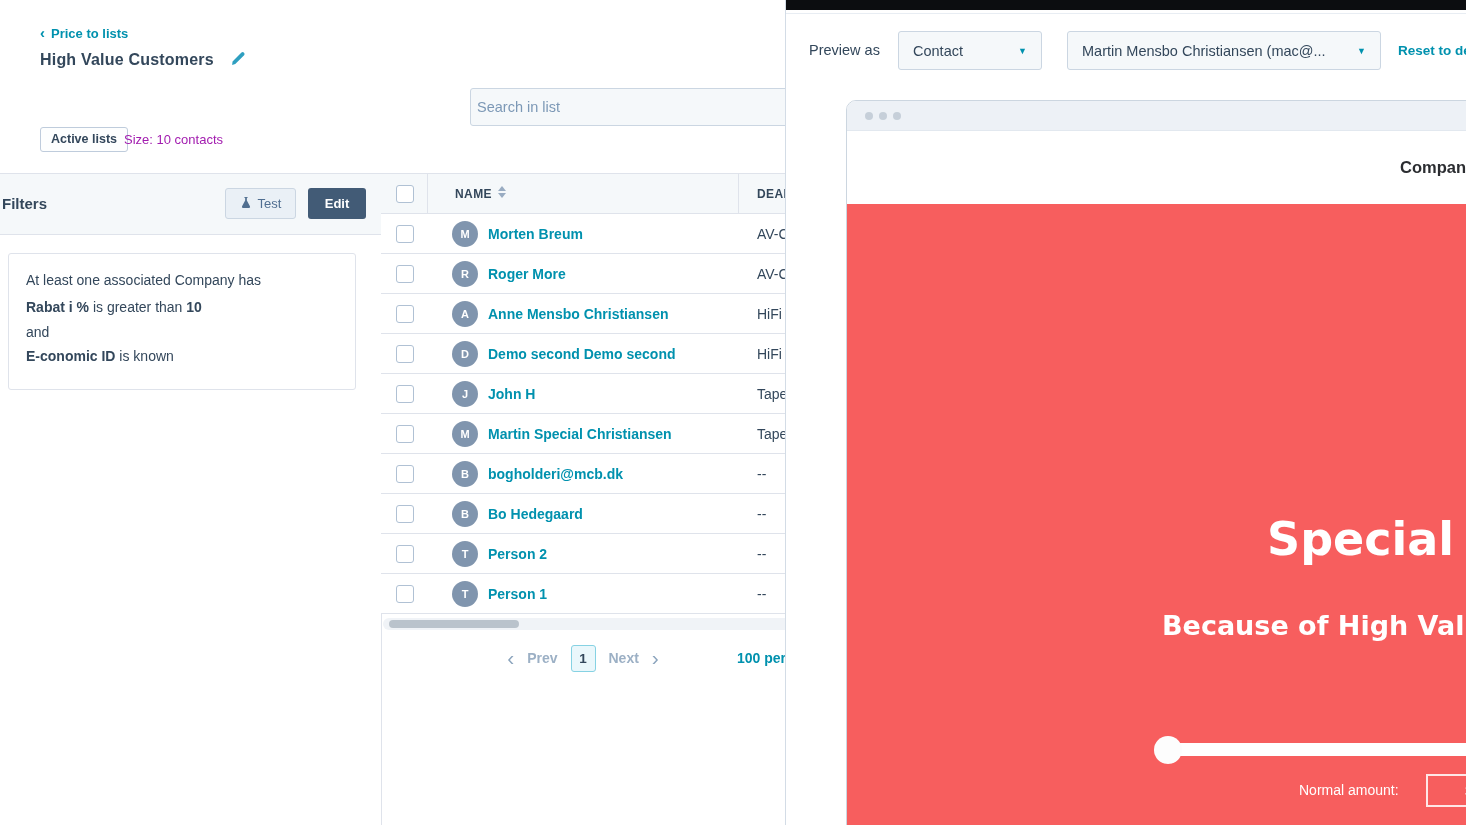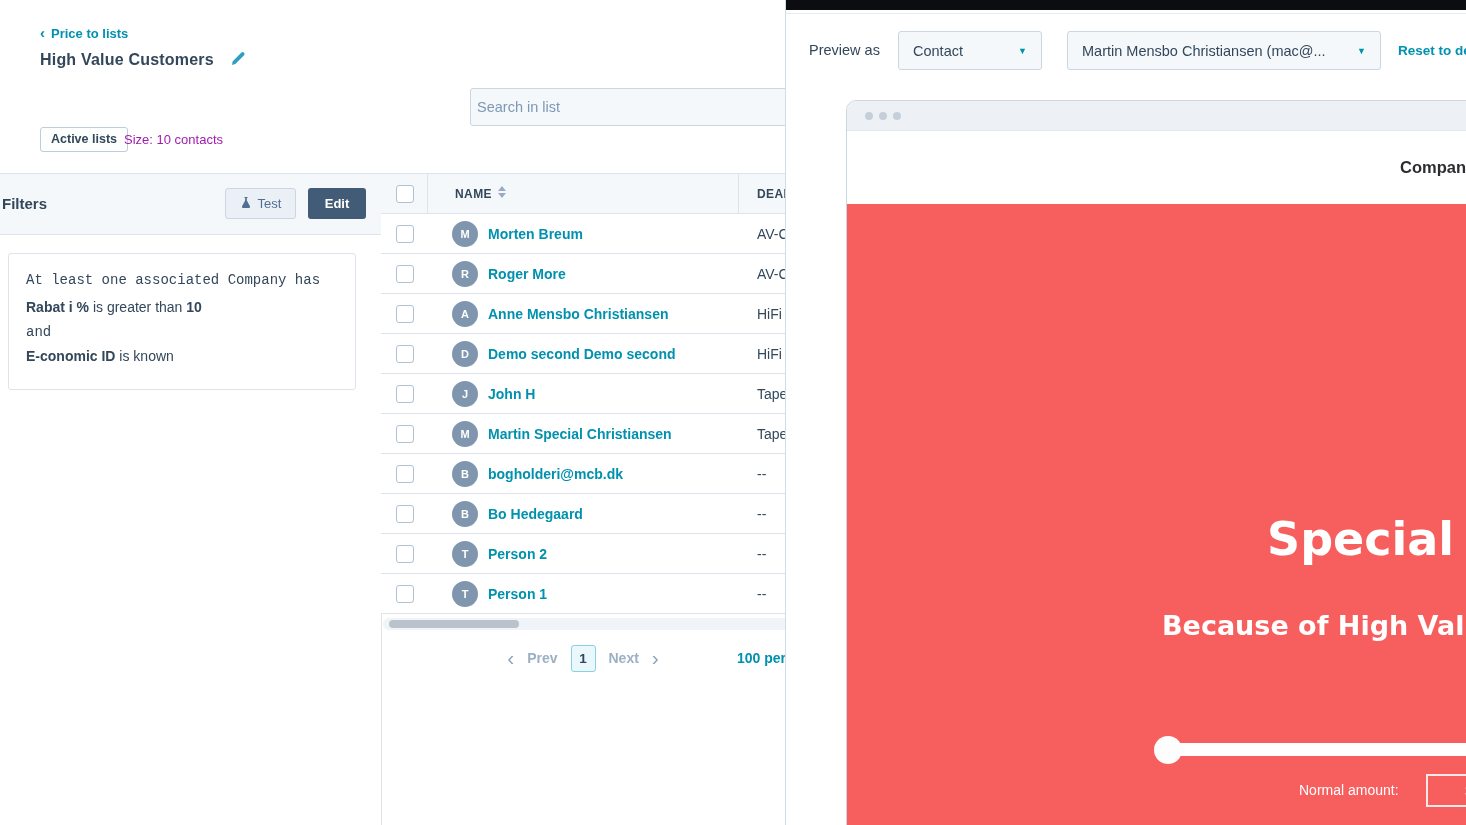--- a/index.html
+++ b/index.html
@@ -26,21 +26,21 @@
   
   .filters-header { left:0; top:174px; width:381px; height:61px; background:#f5f8fa; border-bottom:1px solid #dfe3eb; }
   .filters-title { left:2px; top:195px; font-size:15px; font-weight:bold; color:#33475b; }
   .btn-test { left:225px; top:188px; width:71px; height:31px; background:#eaf0f6; border:1px solid #cbd6e2;
               border-radius:3px; font-size:13px; color:#506e91; display:flex; align-items:center; justify-content:center;
               gap:6px; cursor:pointer; }
   .btn-edit { left:308px; top:188px; width:58px; height:31px; background:#425b76; border:none; border-radius:3px;
               font-size:13px; font-weight:bold; color:#fff; display:flex; align-items:center; justify-content:center; cursor:pointer; }
   .filter-card { left:8px; top:253px; width:348px; height:137px; background:#fff; border:1px solid #dfe3eb; border-radius:3px; }
   .filter-card .ln { position:absolute; left:17px; font-size:14px; color:#33475b; white-space:nowrap; }
-  .muted { color:#99acc2;font-family:Liberation Mono, monospace; }
+  .muted { color:#99acc2; }
   .b { font-weight:bold; color:#33475b; }
 
   
   .table-area { left:381px; top:174px; width:705px; height:480px; }
   .thead { position:absolute; left:0; top:0; width:705px; height:40px; background:#f5f8fa; border-bottom:1px solid #dfe3eb; }
   .thead .sep { position:absolute; top:0; width:1px; height:40px; background:#dfe3eb; }
   .th-label { position:absolute; top:13px; font-size:12px; font-weight:bold; color:#33475b; letter-spacing:.4px; }
   .sort { position:absolute; left:117px; top:12px; width:8px; }
   .sort i { display:block; width:0; height:0; border-left:4px solid transparent; border-right:4px solid transparent; }
   .sort .up { border-bottom:5px solid #99acc2; margin-bottom:2px; }

